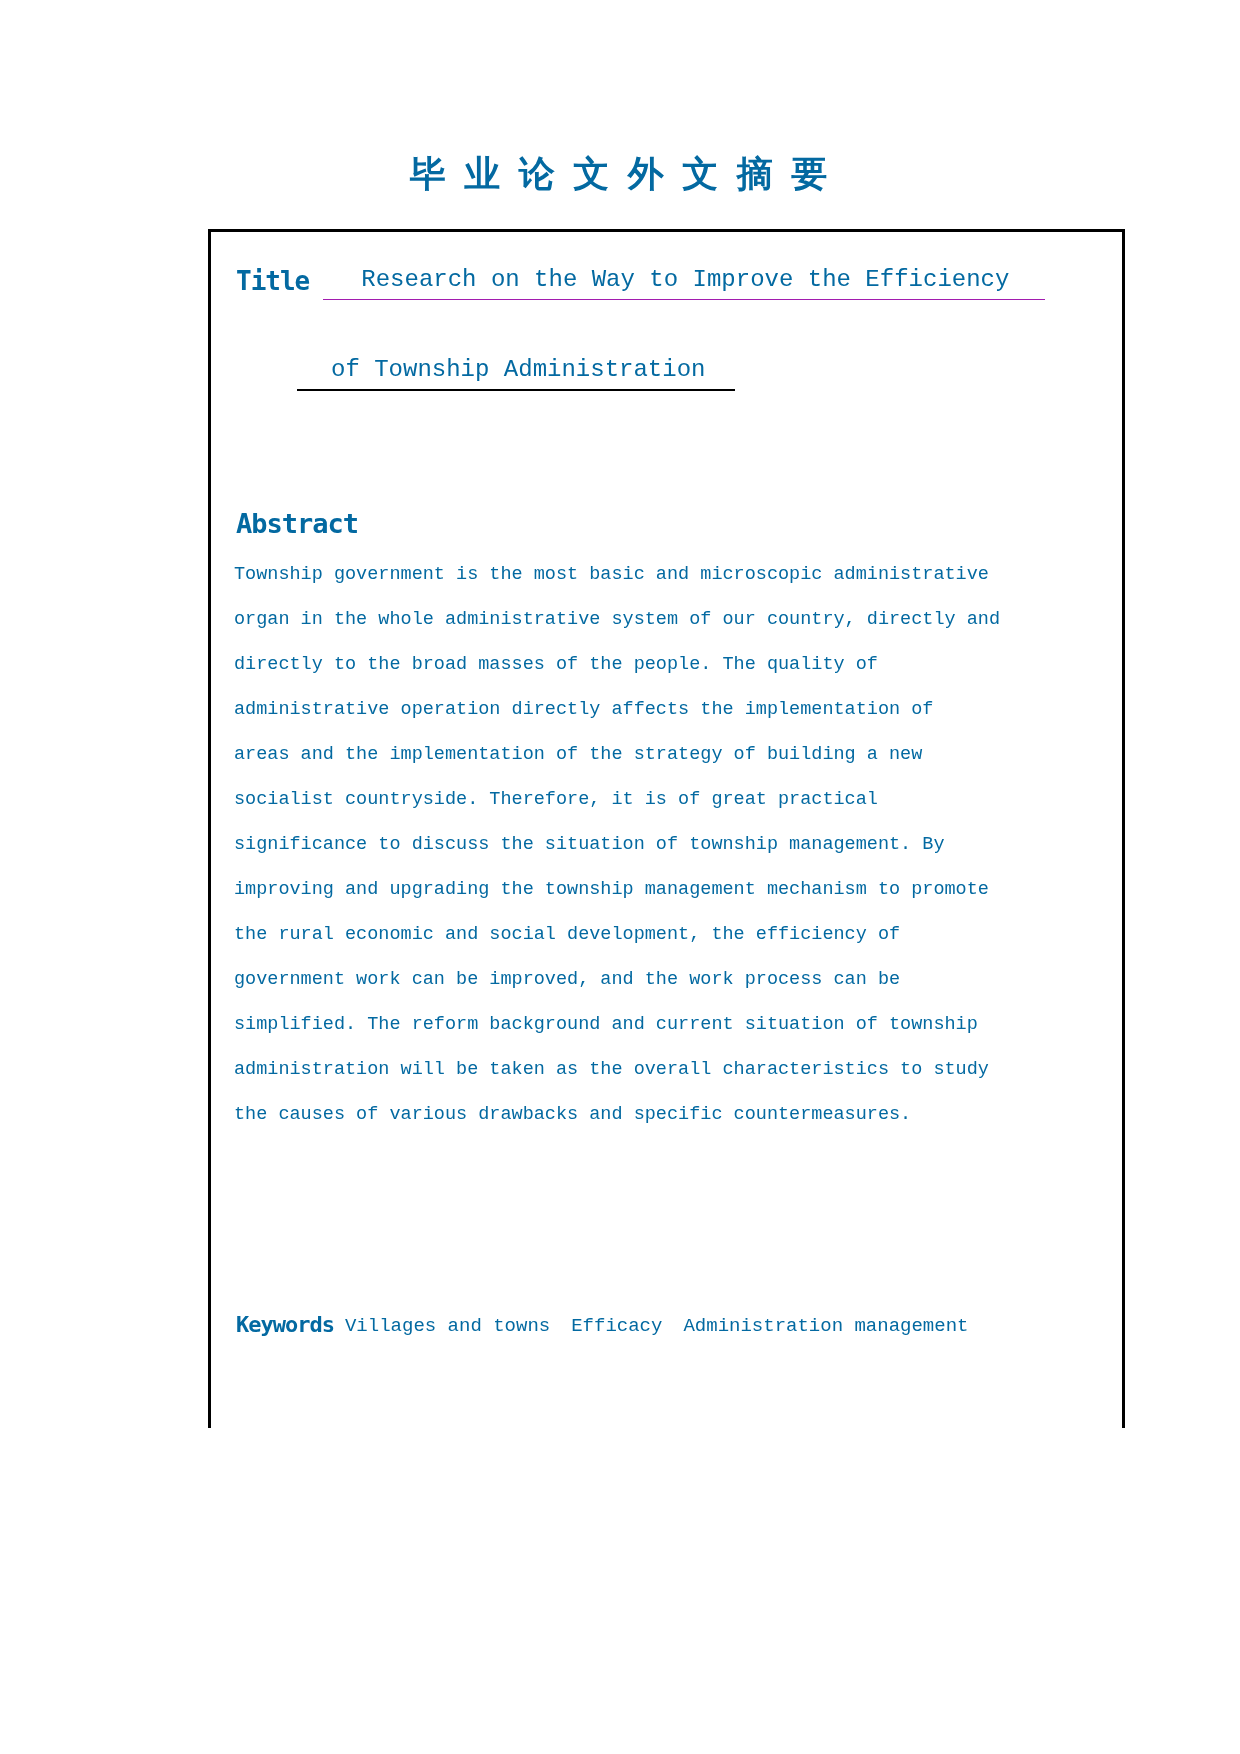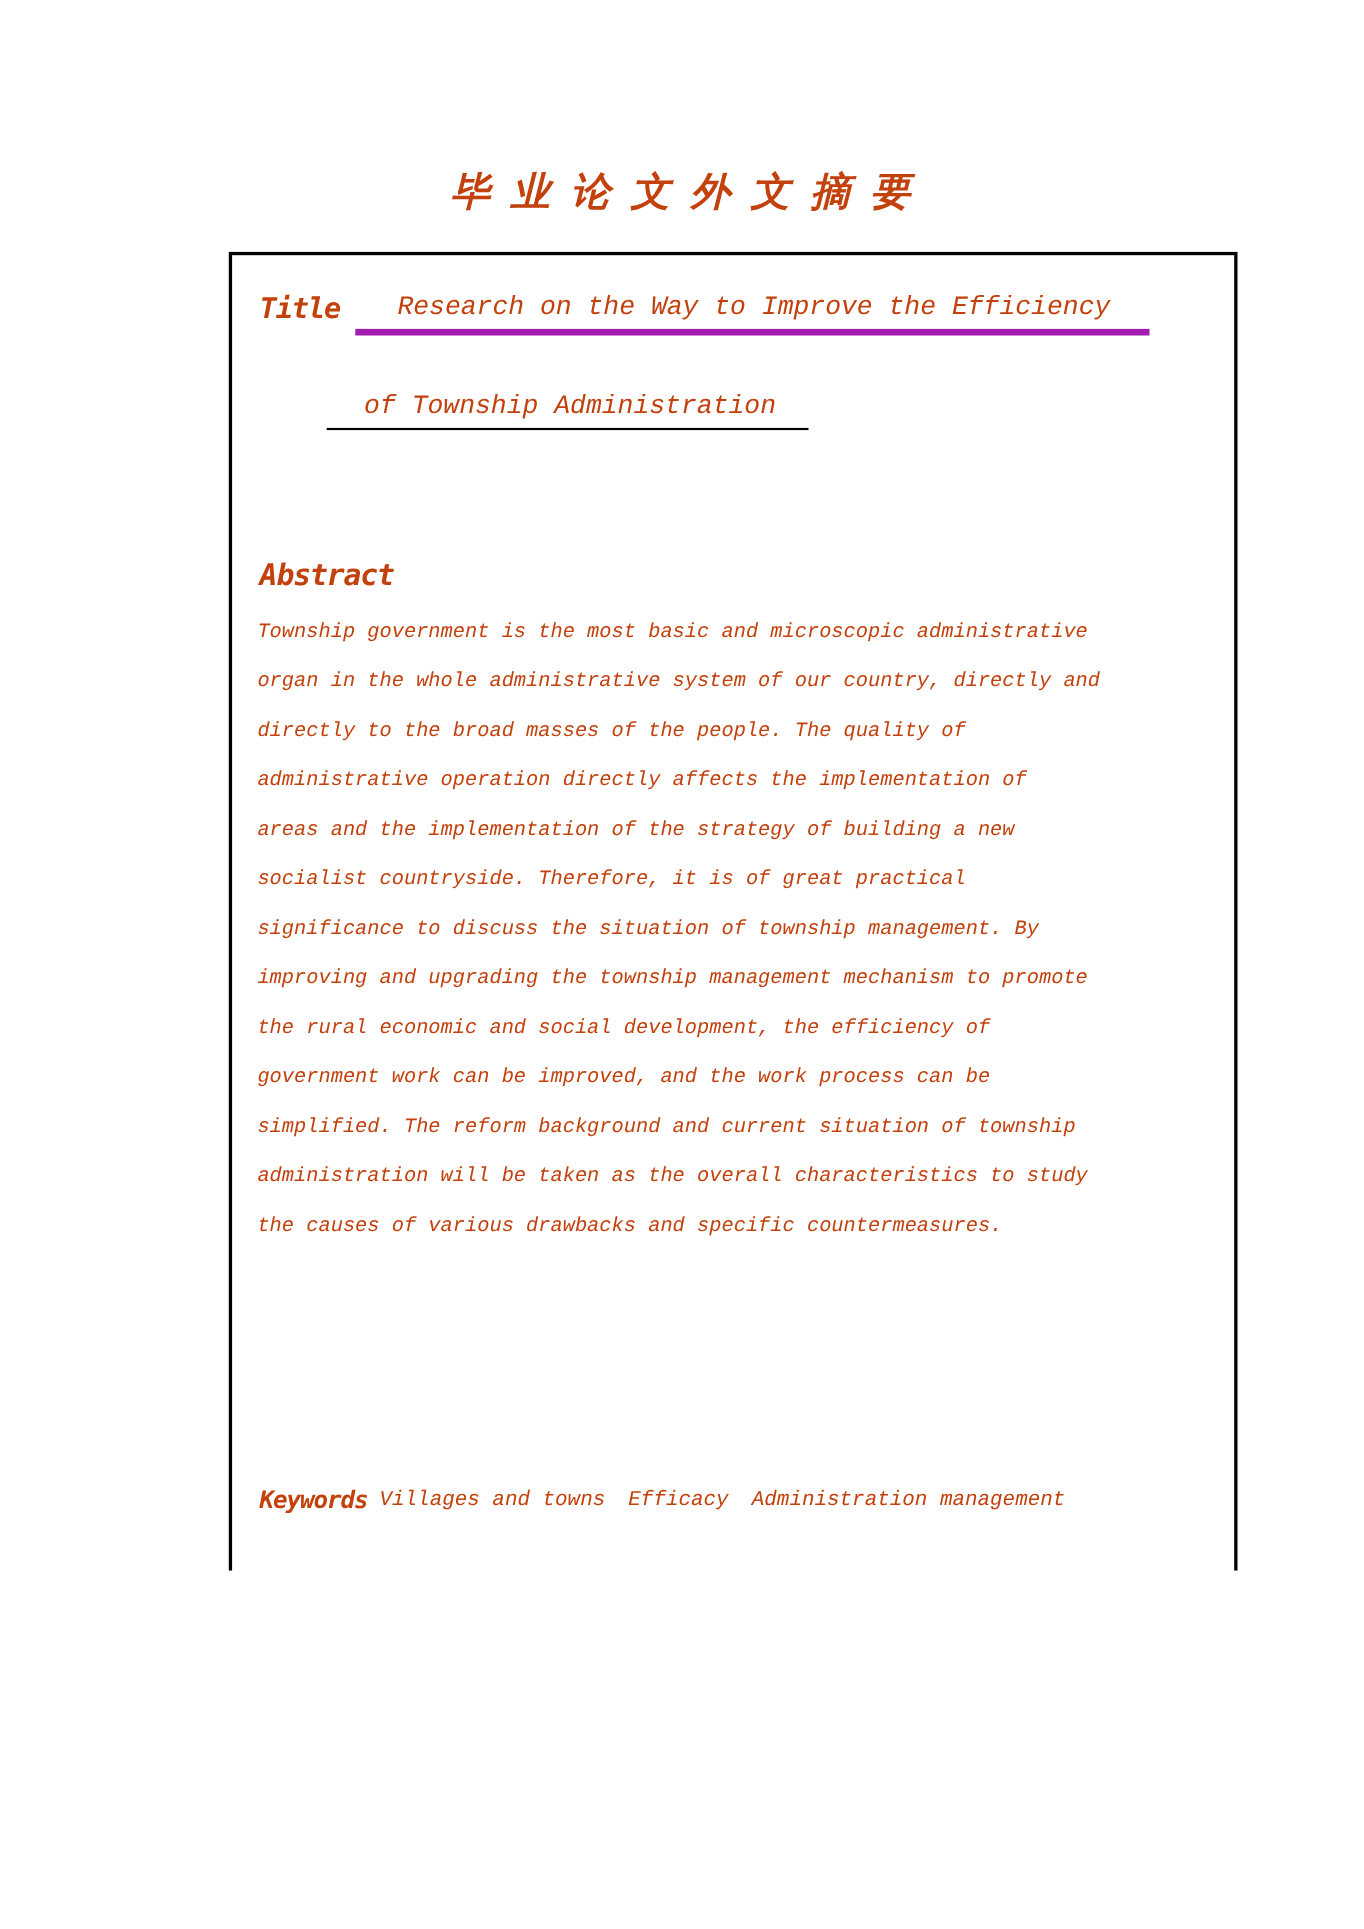--- a/index.html
+++ b/index.html
@@ -1,24 +1,23 @@
 <!DOCTYPE html>
 <html><head>
 <meta charset="utf-8">
 <style>
   html, body { margin: 0; padding: 0; background: #ffffff; }
   .page {
     position: relative;
     width: 1240px;
     height: 1428px;
     background: #ffffff;
-    color: #c2410c;
+    color: #0369a1;
     font-family: "Liberation Mono", monospace;
     overflow: hidden;
-    font-style: italic;
   }
   .page-heading {
     position: absolute;
     top: 150px;
     left: 0;
     width: 100%;
     text-align: center;
     font-family: "DejaVu Sans", sans-serif;
     font-weight: bold;
     font-size: 36px;
@@ -43,21 +42,21 @@
   .title-row {
     position: absolute;
     top: 34px;
     left: 25px;
     display: flex;
     align-items: flex-start;
   }
   .title-label { font-size: 26px; }
   .title-underline {
     font-size: 24px;
-    border-bottom: 6px solid #a21caf;
+    border-bottom: 1px solid #a21caf;
     padding: 0 36px 6px 38px;
     margin-left: 14px;
     white-space: pre-wrap;
   }
   .title-line2 {
     position: absolute;
     top: 124px;
     left: 86px;
     font-size: 24px;
     border-bottom: 2px solid #000000;
@@ -77,24 +76,24 @@
     width: 862px;
     font-size: 18.5px;
   }
   .abs-line {
     line-height: 45px;
     height: 45px;
     white-space: pre-wrap;
   }
   .keywords-row {
     position: absolute;
-    top: 1120px;
+    top: 1080px;
     left: 25px;
     display: flex;
-    align-items: flex-start;
+    align-items: flex-end;
   }
   .keywords-label {
     font-size: 22px;
     margin-right: 11px;
     flex-shrink: 0;
   }
   .keyword-term {
     font-size: 19px;
     margin-right: 21px;
     white-space: pre-wrap;

